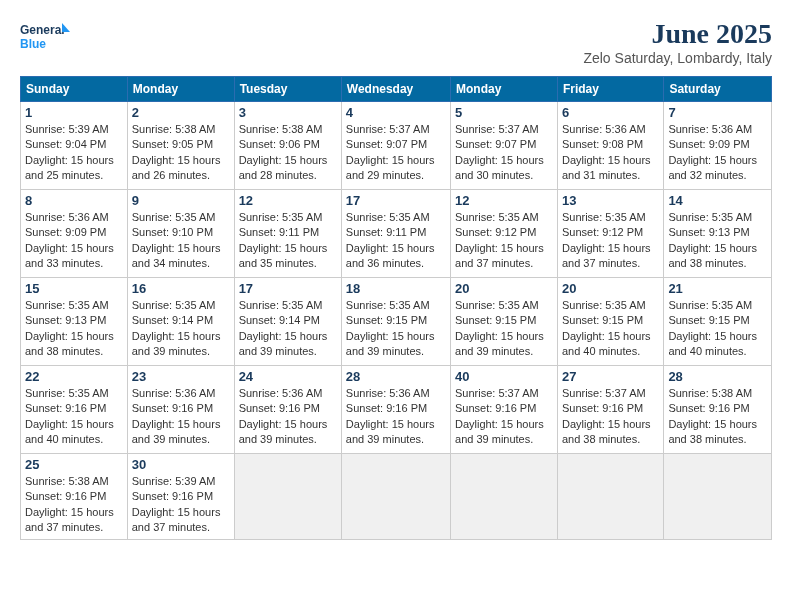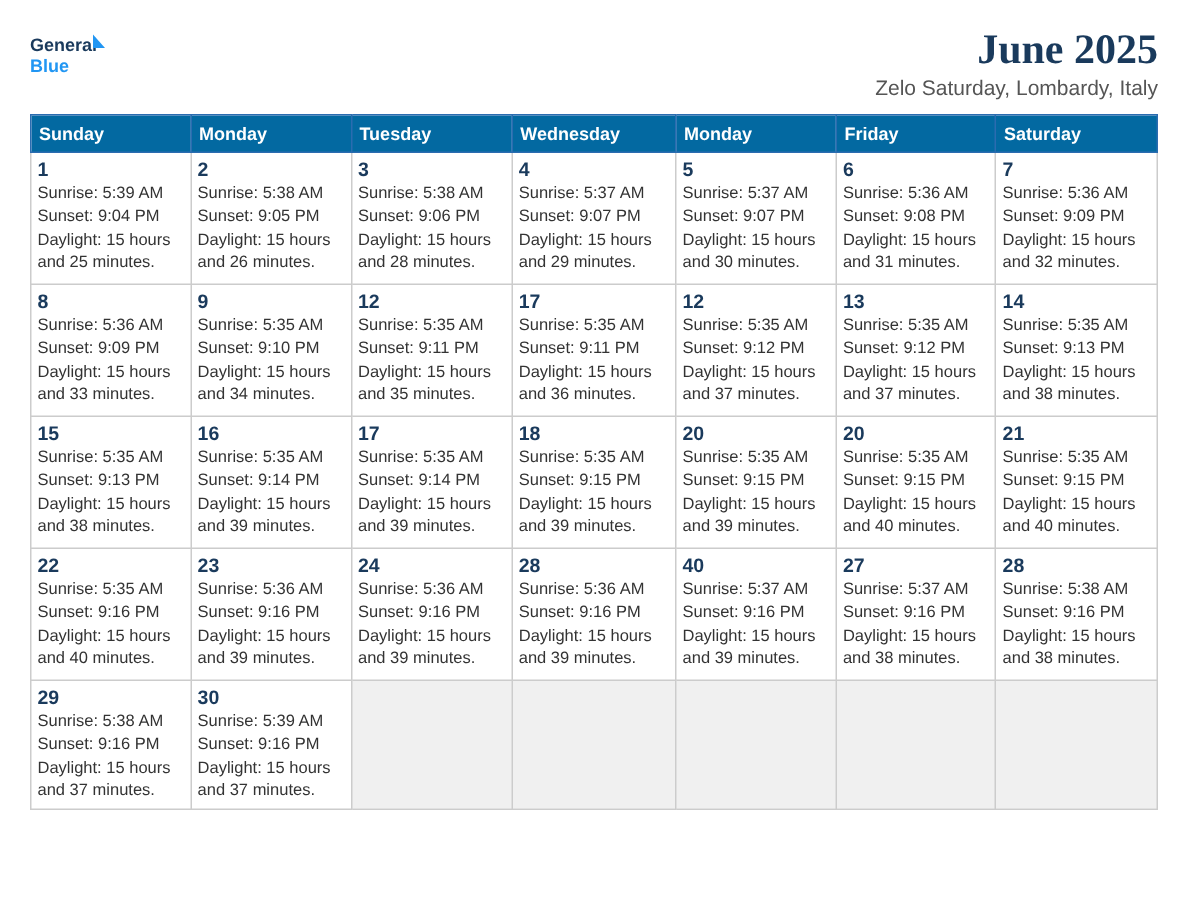--- a/index.html
+++ b/index.html
@@ -227,21 +227,21 @@
         <span class="day-number">27</span>
         <span class="day-info">Sunrise: 5:37 AM<br>Sunset: 9:16 PM<br>Daylight: 15 hours and 38 minutes.</span>
       </td>
           <td>
         <span class="day-number">28</span>
         <span class="day-info">Sunrise: 5:38 AM<br>Sunset: 9:16 PM<br>Daylight: 15 hours and 38 minutes.</span>
       </td>
         </tr>
         <tr class="last-row">
           <td>
-        <span class="day-number">29</span>
+        <span class="day-number">25</span>
         <span class="day-info">Sunrise: 5:38 AM<br>Sunset: 9:16 PM<br>Daylight: 15 hours and 37 minutes.</span>
       </td>
           <td>
         <span class="day-number">30</span>
         <span class="day-info">Sunrise: 5:39 AM<br>Sunset: 9:16 PM<br>Daylight: 15 hours and 37 minutes.</span>
       </td>
           <td class="empty"></td>
           <td class="empty"></td>
           <td class="empty"></td>
           <td class="empty"></td>

